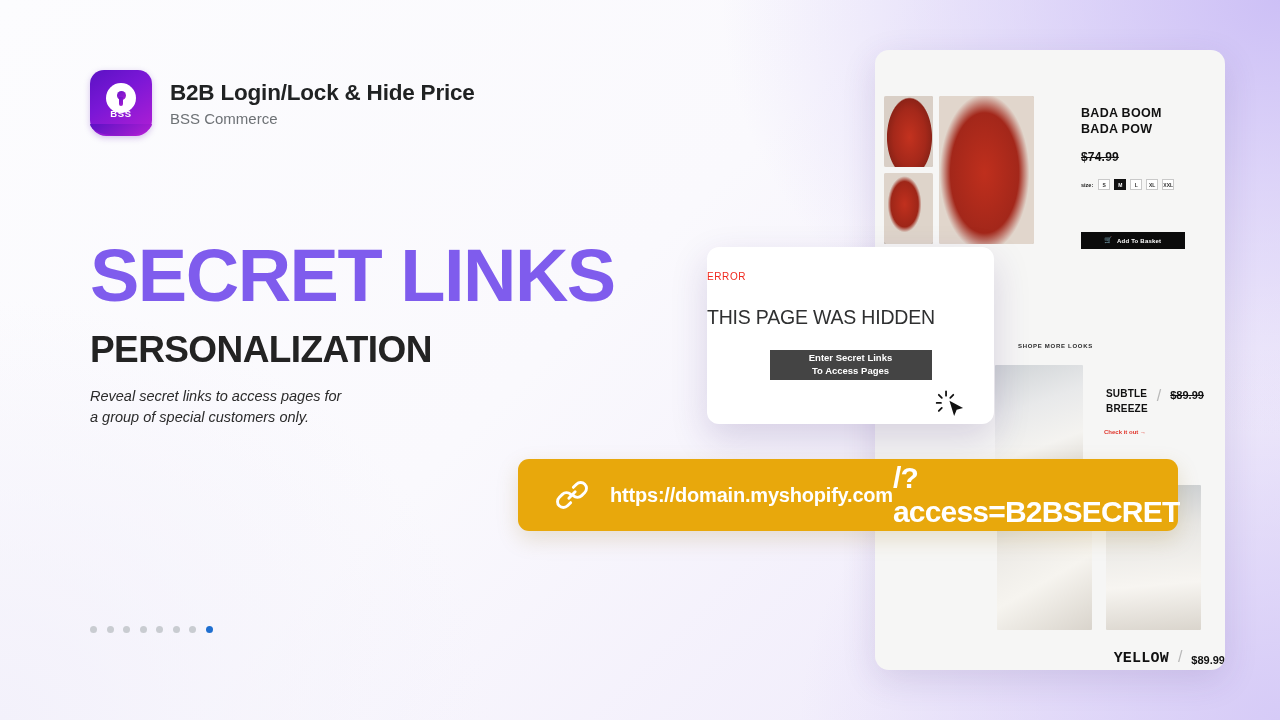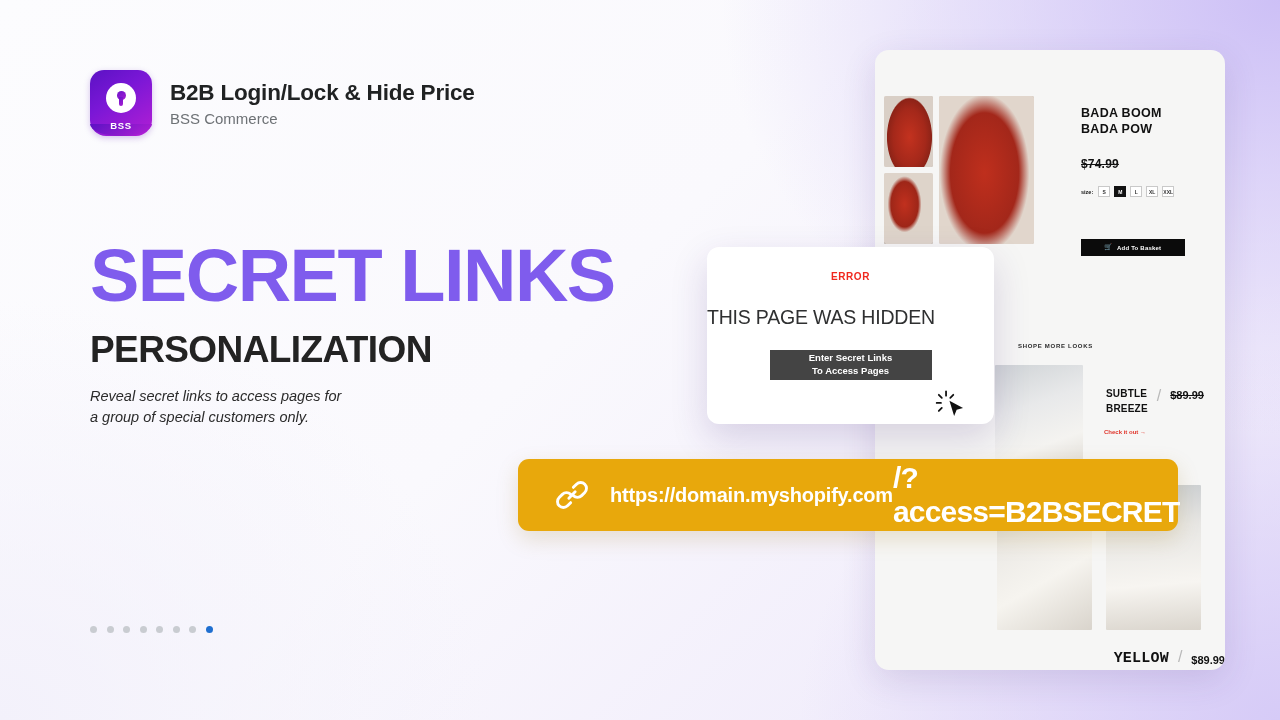--- a/index.html
+++ b/index.html
@@ -33,21 +33,21 @@
     width:30px; height:30px; border-radius:50%; background:#fff;
     position:relative; margin-top:-10px; z-index:2;
     display:flex; align-items:center; justify-content:center;
   }
   .keyhole{ position:relative; width:9px; height:15px; }
   .keyhole .kh-top{ position:absolute; top:0; left:0; width:9px;height:9px;border-radius:50%;
     background:linear-gradient(145deg,#6a14cb,#a81ed2); }
   .keyhole .kh-bot{ position:absolute; bottom:0; left:2.6px; width:3.8px;height:9px;border-radius:0 0 2px 2px;
     background:linear-gradient(145deg,#6a14cb,#a81ed2); }
   .logo-bss{
-    position:absolute; bottom:5px; left:0; width:100%; text-align:center;
+    position:absolute; bottom:17px; left:0; width:100%; text-align:center;
     font-size:9.5px; font-weight:bold; color:#fff; letter-spacing:.6px; z-index:3;
   }
   .brand-text .brand-title{ font-size:22.5px; font-weight:bold; color:#202223; letter-spacing:-.2px; line-height:1.25; }
   .brand-text .brand-sub{ font-size:15px; color:#6d7175; margin-top:3px; }
 
   .headline{ position:absolute; left:90px; top:240px; }
   .headline .h-main{
     font-size:74px; font-weight:bold; color:#7f5ced; letter-spacing:-1.5px; line-height:.96;
   }
   .headline .h-sub{
@@ -85,21 +85,21 @@
   .ph-red3{ background:
       radial-gradient(ellipse 48% 55% at 42% 44%, #c1301e 0%, #9e2618 58%, #ded4ca 72%),
       linear-gradient(200deg,#efe9e2 0%, #cfc4b8 45%, #6d6257 100%); }
   .ph-white1{ background:linear-gradient(160deg,#cfd3d6 0%, #e8e9ea 38%, #f4f3f0 70%, #ddd9d2 100%); }
   .ph-white2{ background:linear-gradient(150deg,#d3d6d8 0%, #eceae6 32%, #f6f4ef 62%, #d9d4cc 100%); }
   .ph-white3{ background:linear-gradient(175deg,#c9cdd0 0%, #e7e6e3 30%, #f7f5f1 68%, #dad5cd 100%); }
 
   .mk-info{ position:absolute; left:206px; top:55px; width:132px; }
   .mk-title{ font-size:12.5px; font-weight:bold; color:#111; letter-spacing:.3px;
     line-height:1.28; font-family:"Liberation Sans Narrow","Liberation Sans",sans-serif; }
-  .mk-price{ font-size:12px; font-weight:bold; color:#111; margin-top:20px;
+  .mk-price{ font-size:12px; font-weight:bold; color:#111; margin-top:13px;
     text-decoration:line-through; text-decoration-thickness:1.3px; letter-spacing:.2px; }
   .mk-size-row{ display:flex; align-items:center; gap:4px; margin-top:15px; }
   .mk-size-label{ font-size:5.5px; font-weight:bold; color:#111; margin-right:1px; }
   .mk-size{ width:12px; height:11px; border:1px solid #c9c9c9; background:#fff;
     font-size:5px; color:#333; display:flex; align-items:center; justify-content:center; font-weight:bold; }
   .mk-size.sel{ background:#111; color:#fff; border-color:#111; }
   .mk-basket{
     margin-top:42px; width:104px; height:17px; background:#0b0b0b; color:#fff;
     display:flex; align-items:center; justify-content:center; gap:4px;
     font-size:6px; font-weight:bold; letter-spacing:.2px;
@@ -125,21 +125,21 @@
   .mk-r3-name{ font-size:15px; font-weight:bold; color:#111; line-height:1.5; letter-spacing:.2px;
     font-family:Liberation Mono, monospace;text-align:right; }
   .mk-r3-price{ font-size:11px; font-weight:bold; color:#111; padding-top:6px; }
 
   
   .modal{
     position:absolute; left:707px; top:247px; width:287px; height:177px;
     background:#fff; border-radius:12px;
     box-shadow:0 14px 36px rgba(60,30,110,.17);
   }
-  .modal-err{ text-align:center; margin-top:24px; font-size:10px; font-weight:bold;
+  .modal-err{ text-align:left; margin-top:24px; font-size:10px; font-weight:normal;
     color:#f0281e; letter-spacing:.6px; }
   .modal-title{ margin-top:24px; font-size:19.5px; font-weight:500;
     color:#2f3031; letter-spacing:-.2px; }
   .modal-btn{
     margin:21px auto 0; width:162px; height:30px; background:#444444; color:#fff;
     display:flex; flex-direction:column; align-items:center; justify-content:center;
     font-size:9.5px; font-weight:bold; line-height:1.35; text-align:center;
   }
   .cursor{
     position:absolute; left:228px; top:141px; width:34px; height:34px;

